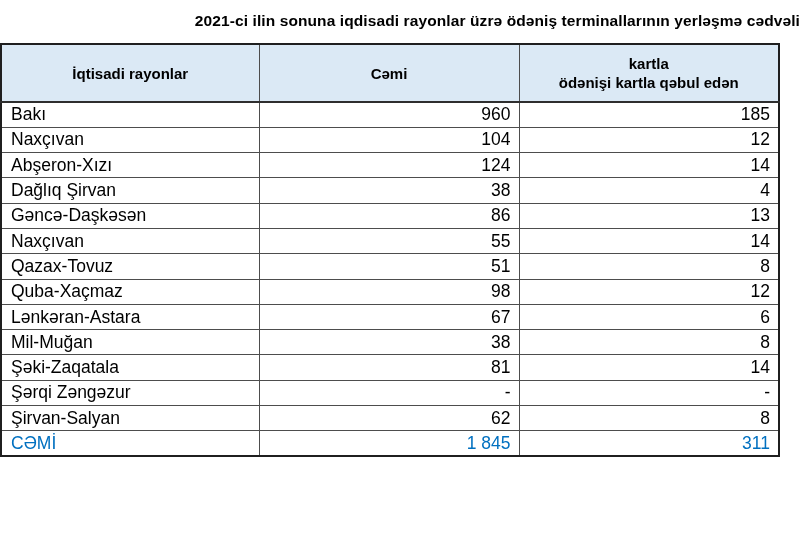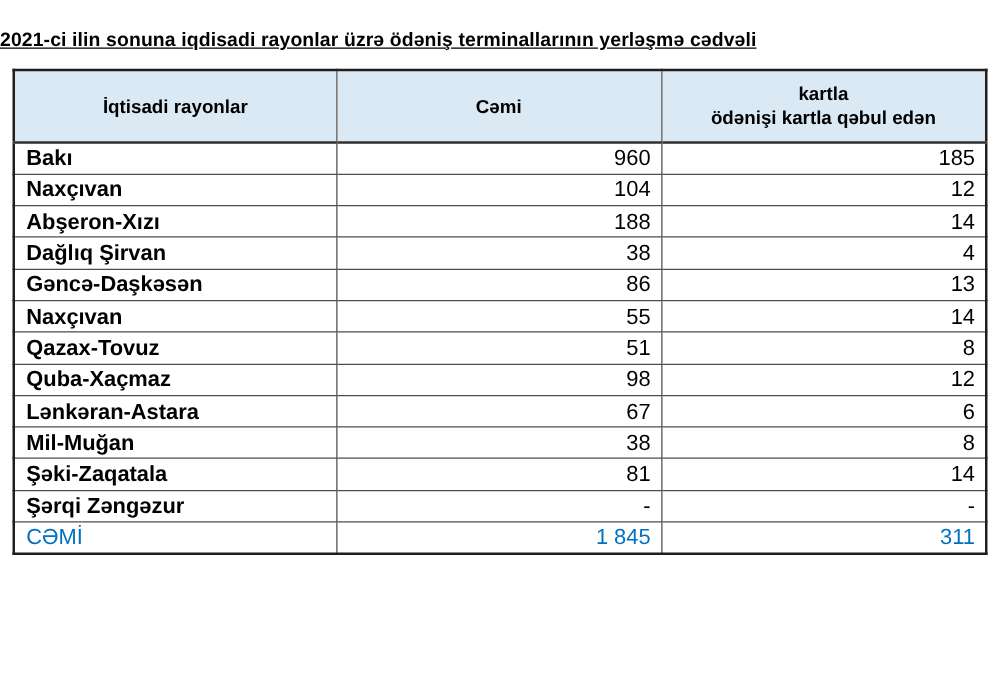--- a/index.html
+++ b/index.html
@@ -11,33 +11,31 @@
     font-family: "Liberation Sans", sans-serif;
     color: #000000;
   }
   .page {
     width: 800px;
     height: 542px;
     box-sizing: border-box;
     padding-top: 10px;
   }
   .title {
-    text-align: left;
+    text-align: right;
     font-weight: bold;
     font-size: 15.5px;
     line-height: 21px;
-    margin: 12px 0 12px 0;
+    margin: 0 0 12px 0;
     letter-spacing: 0.1px;
-    text-decoration: underline;
   }
   table.data-table {
     border-collapse: collapse;
     table-layout: fixed;
     width: 778px;
-    margin-left: 10px;
     border: 2.5px solid #1f1f1f;
   }
   th, td {
     border: 1.5px solid #4d4d4d;
     box-sizing: border-box;
     overflow: hidden;
     white-space: nowrap;
   }
   th {
     background: var(--header-bg, #dbe9f5);
@@ -52,21 +50,20 @@
   td {
     height: 25.3px;
     font-size: 17.5px;
     vertical-align: middle;
     padding-top: 0;
     padding-bottom: 0;
   }
   td.name {
     text-align: left;
     padding-left: 9px;
-    font-weight: bold;
   }
   td.num {
     text-align: right;
     padding-right: 8px;
   }
   tr.total-row td {
     color: var(--total-color, #0070c0);
     font-weight: normal;
   }
   col.c1 { width: 258px; }
@@ -104,21 +101,21 @@
           <td class="num">960</td>
           <td class="num">185</td>
         </tr>
         <tr>
           <td class="name">Naxçıvan</td>
           <td class="num">104</td>
           <td class="num">12</td>
         </tr>
         <tr>
           <td class="name">Abşeron-Xızı</td>
-          <td class="num">188</td>
+          <td class="num">124</td>
           <td class="num">14</td>
         </tr>
         <tr>
           <td class="name">Dağlıq Şirvan</td>
           <td class="num">38</td>
           <td class="num">4</td>
         </tr>
         <tr>
           <td class="name">Gəncə-Daşkəsən</td>
           <td class="num">86</td>
@@ -152,20 +149,25 @@
         <tr>
           <td class="name">Şəki-Zaqatala</td>
           <td class="num">81</td>
           <td class="num">14</td>
         </tr>
         <tr>
           <td class="name">Şərqi Zəngəzur</td>
           <td class="num">-</td>
           <td class="num">-</td>
         </tr>
+        <tr>
+          <td class="name">Şirvan-Salyan</td>
+          <td class="num">62</td>
+          <td class="num">8</td>
+        </tr>
       </tbody>
     <tfoot>
       <tr class="total-row">
         <td class="name">CƏMİ</td>
         <td class="num">1 845</td>
         <td class="num">311</td>
       </tr>
     </tfoot>
   </table>
 

